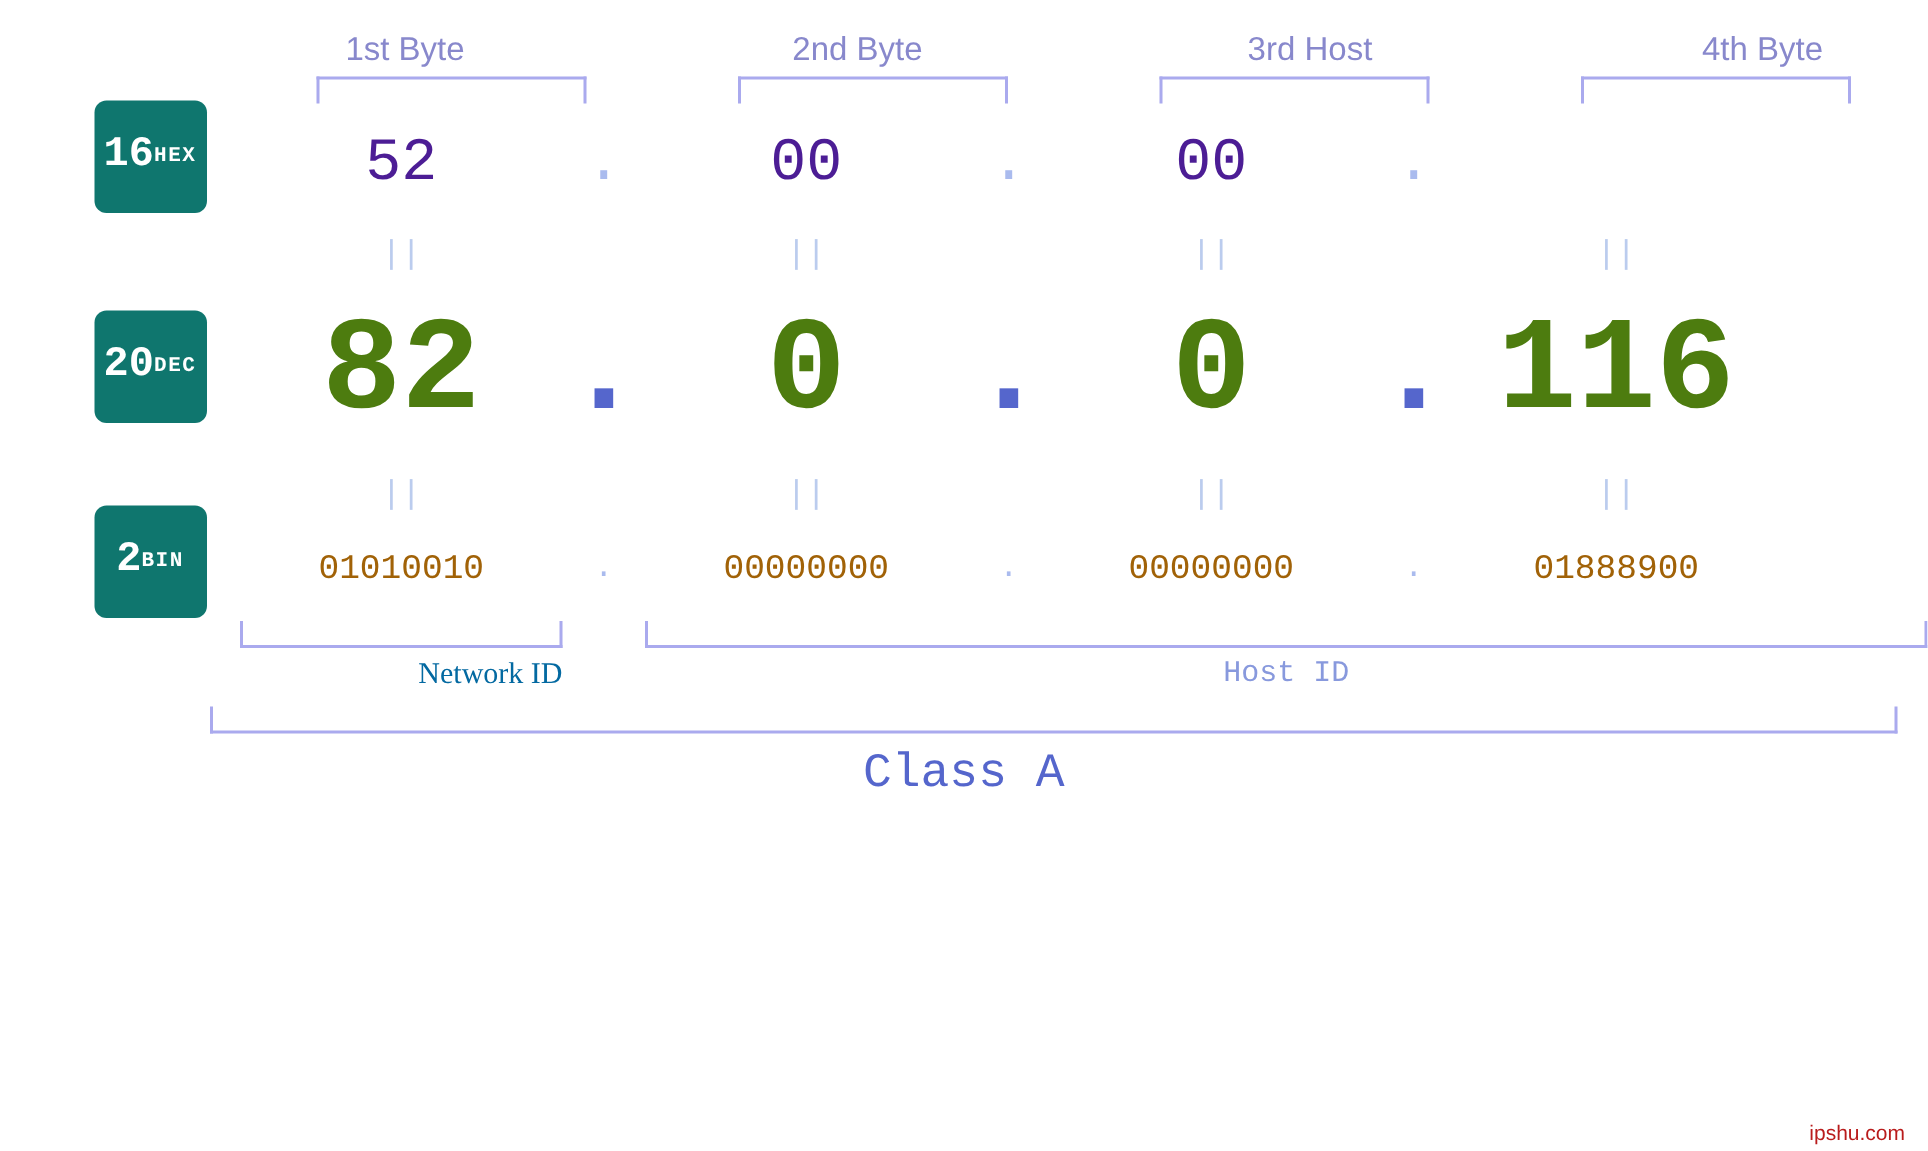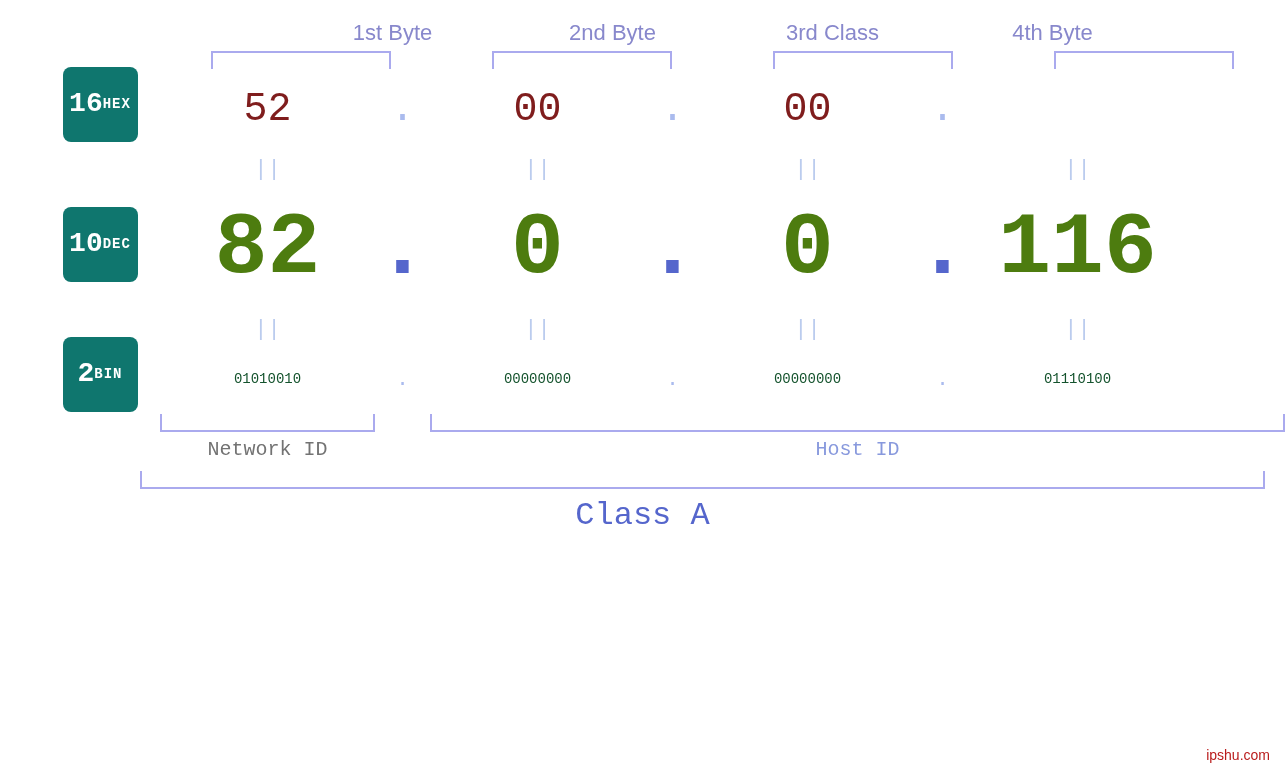--- a/index.html
+++ b/index.html
@@ -21,21 +21,21 @@
       flex-direction: column;
       align-items: center;
     }
 
     
     .byte-headers {
       display: flex;
       width: 100%;
       padding-left: 160px;
       margin-top: 20px;
-      justify-content: center;
+      justify-content: space-between;
     }
 
     .byte-header {
       color: #8888cc;
       font-size: 22px;
       font-family: Arial, sans-serif;
       width: 220px;
       text-align: center;
     }
 
@@ -130,37 +130,37 @@
       width: 215px;
       text-align: center;
     }
 
     .cell-dot {
       width: 55px;
       text-align: center;
     }
 
     
-    .font-hex { font-size: 40px; color: #7f1d1d; }
+    .font-hex { font-size: 40px; color: #4c1d95; }
     .font-dec { font-size: 88px; font-weight: bold; color: #4d7c0f; line-height: 1; }
-    .font-bin { font-size: 14px; color: #14532d; }
+    .font-bin { font-size: 23px; color: #a16207; }
     .font-dot-small { font-size: 40px; color: #aabbee; }
     .font-dot-large { font-size: 88px; font-weight: bold; color: #5566cc; }
     .font-dot-bin { font-size: 21px; color: #aabbee; }
     .font-equals { font-size: 22px; color: #bbccee; text-align: center; }
   </style>
 </head>
 <body>
 
 <div class="container">
 
   <div class="byte-headers">
     <div class="byte-header">1st Byte</div>
     <div class="byte-header">2nd Byte</div>
-    <div class="byte-header">3rd Class</div>
+    <div class="byte-header">3rd Host</div>
     <div class="byte-header">4th Byte</div>
   </div>
 
   <div class="top-brackets">
     <div class="bracket-top"></div>
     <div class="bracket-top"></div>
     <div class="bracket-top"></div>
     <div class="bracket-top"></div>
   </div>
 
@@ -172,21 +172,21 @@
         <div class="base-badge">
           <span class="base-number">16</span>
           <span class="base-label">HEX</span>
         </div>
       </div>
 
       <div style="height:40px;"></div>
 
       <div style="height:120px; display:flex; align-items:center; justify-content:center;">
         <div class="base-badge">
-          <span class="base-number">10</span>
+          <span class="base-number">20</span>
           <span class="base-label">DEC</span>
         </div>
       </div>
 
       <div style="height:40px;"></div>
 
       <div style="height:60px; display:flex; align-items:center; justify-content:center;">
         <div class="base-badge">
           <span class="base-number">2</span>
           <span class="base-label">BIN</span>
@@ -274,34 +274,34 @@
         <div class="cell-dot">
           <span class="font-dot-bin">.</span>
         </div>
         <div class="cell-value">
           <span class="font-bin">00000000</span>
         </div>
         <div class="cell-dot">
           <span class="font-dot-bin">.</span>
         </div>
         <div class="cell-value">
-          <span class="font-bin">01110100</span>
+          <span class="font-bin">01888900</span>
         </div>
       </div>
 
       <div style="display:flex; margin-top:5px;">
 
         <div style="width:215px; height:18px; border-bottom:2px solid #aaaaee; border-left:2px solid #aaaaee; border-right:2px solid #aaaaee;"></div>
         <div style="width:55px;"></div>
 
         <div style="flex:1; height:18px; border-bottom:2px solid #aaaaee; border-left:2px solid #aaaaee; border-right:2px solid #aaaaee;"></div>
       </div>
 
       <div style="display:flex; margin-top:6px;">
-        <div style="width:215px; text-align:center; color:#737373; font-size:20px; font-family:Liberation Mono, monospace;">Network ID</div>
+        <div style="width:215px; text-align:right; color:#0369a1; font-size:20px; font-family:Liberation Serif, serif;">Network ID</div>
         <div style="width:55px;"></div>
         <div style="flex:1; text-align:center; color:#8899dd; font-size:20px; font-family:'Courier New',Courier,monospace;">Host ID</div>
       </div>
 
     </div>
   </div>
 
   <div style="width:calc(100% - 160px); margin-left:120px; margin-top:10px; height:18px; border-bottom:2px solid #aaaaee; border-left:2px solid #aaaaee; border-right:2px solid #aaaaee;"></div>
 
   <div class="class-label">Class A</div>

